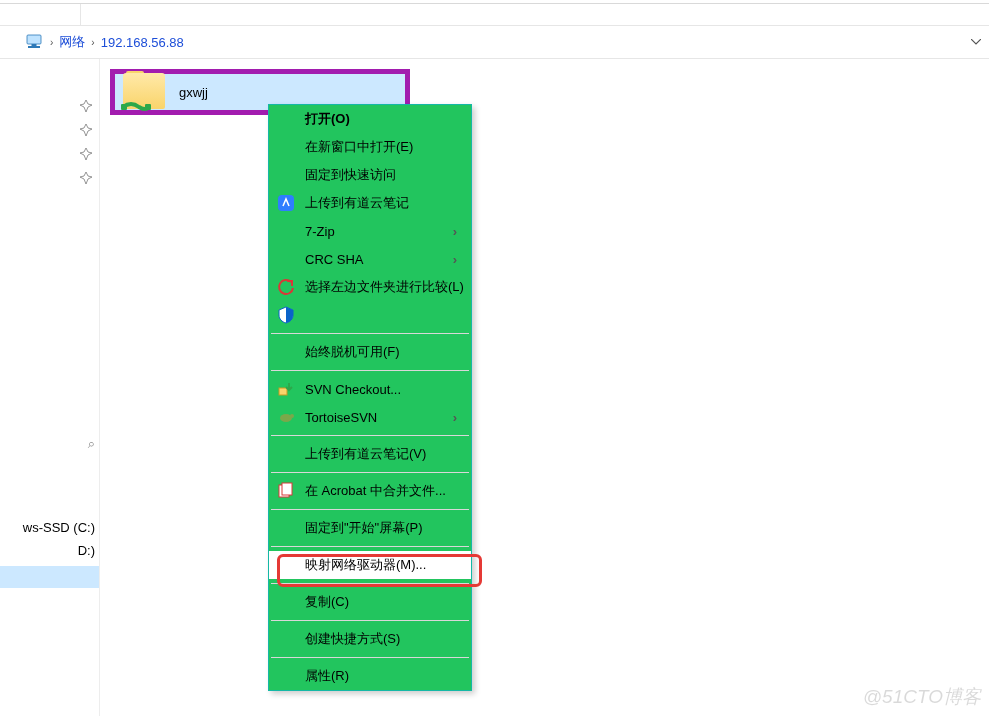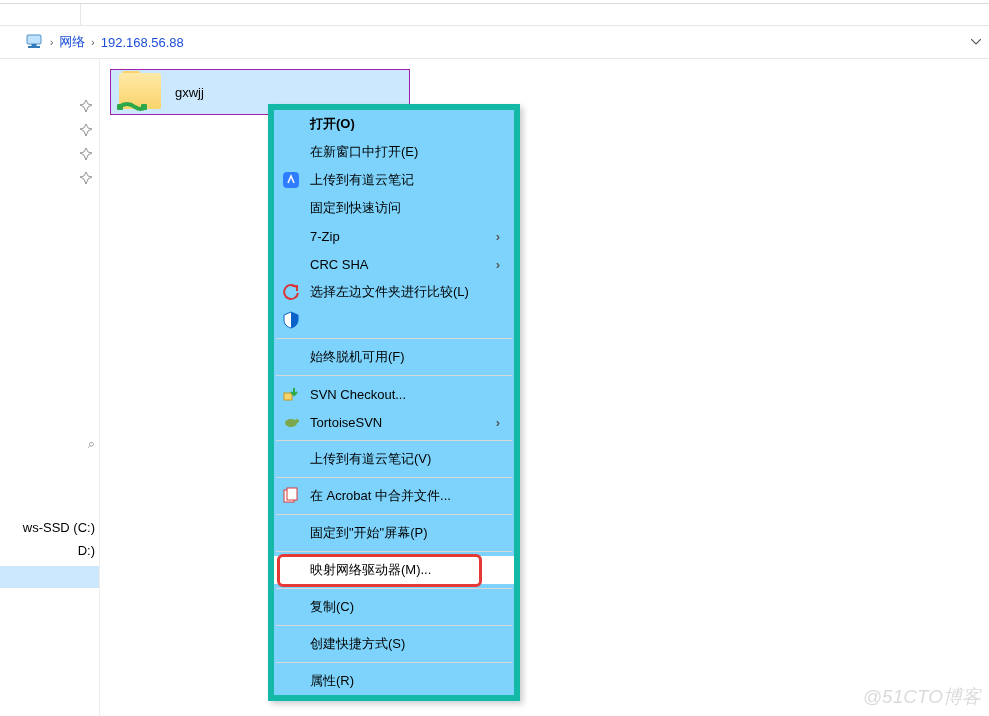--- a/index.html
+++ b/index.html
@@ -77,21 +77,21 @@
   .content {
     flex: 1;
     position: relative;
     padding: 10px;
   }
   .folder-item {
     position: absolute;
     left: 10px; top: 10px;
     width: 300px; height: 46px;
     background: #cce8ff;
-    border: 1px solid #a21caf;
+    border: 5px solid #a21caf;
     display: flex;
     align-items: center;
     padding: 0 8px;
   }
   .folder-icon {
     width: 42px; height: 42px;
     position: relative;
     margin-right: 14px;
   }
   .folder-body {
@@ -105,23 +105,23 @@
   }
   .cable {
     position: absolute;
     left: -2px; bottom: -2px;
     width: 30px; height: 16px;
   }
   .cable svg { display: block; }
   .context-menu {
     position: absolute;
     left: 268px; top: 104px;
-    width: 252px;
-    background: #7dd3fc;
-    border: 6px solid #14b8a6;
+    width: 204px;
+    background: #22c55e;
+    border: 1px solid #14b8a6;
     box-shadow: 3px 3px 6px rgba(0,0,0,0.2);
   }
   .menu-item {
     height: 28px;
     display: flex;
     align-items: center;
     padding: 0 14px 0 36px;
     position: relative;
     cursor: default;
   }
@@ -235,32 +235,32 @@
 </div>
 
 <div class="context-menu">
   <div class="menu-item">
     <span class="label" style="font-weight:bold;">打开(O)</span>
   </div>
   <div class="menu-item">
     <span class="label">在新窗口中打开(E)</span>
   </div>
   <div class="menu-item">
+    <span class="label">固定到快速访问</span>
+  </div>
+  <div class="menu-item">
     <span class="menu-icon">
       <svg viewBox="0 0 18 18">
           <rect x="1" y="1" width="16" height="16" rx="4" fill="#2f7dff"></rect>
           <path d="M6 12 L9 5 L12 12" stroke="#fff" stroke-width="1.5" fill="none"></path>
         </svg>
     </span>
     <span class="label">上传到有道云笔记</span>
   </div>
   <div class="menu-item">
-    <span class="label">固定到快速访问</span>
-  </div>
-  <div class="menu-item">
     <span class="label">7-Zip</span>
     <span class="arrow">›</span>
   </div>
   <div class="menu-item">
     <span class="label">CRC SHA</span>
     <span class="arrow">›</span>
   </div>
   <div class="menu-item">
     <span class="menu-icon">
       <svg viewBox="0 0 18 18">

